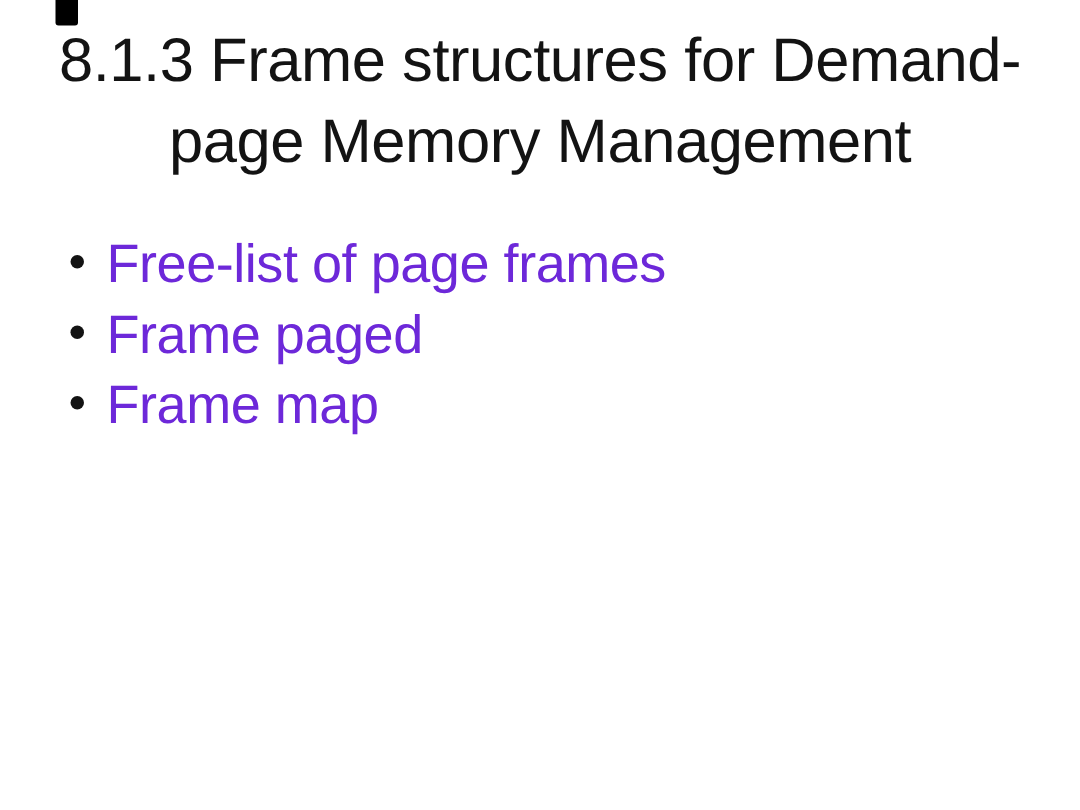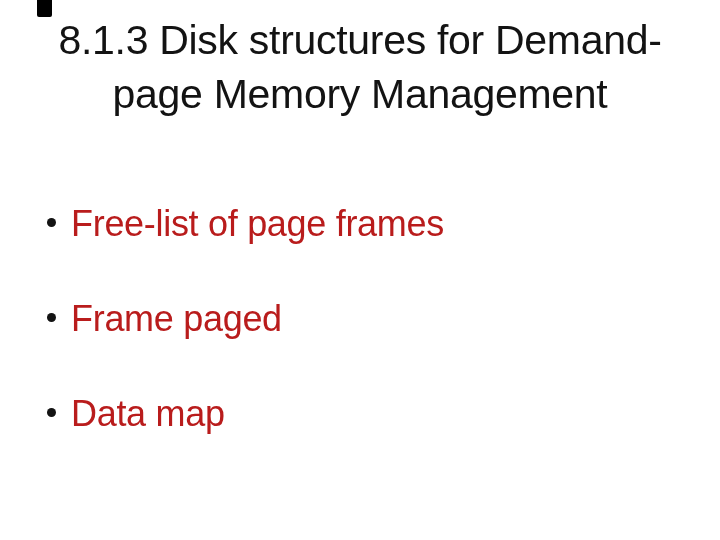--- a/index.html
+++ b/index.html
@@ -66,45 +66,44 @@
     height: 9px;
     border-radius: 50%;
     background: #131313;
   }
   .bullet-text {
     display: block;
     padding-left: 71px;
     font-size: 36px;
     line-height: 47px;
     letter-spacing: -0.3px;
-    color: #b91c1c;
+    color: #6d28d9;
     white-space: nowrap;
-    margin-top: 48px;
   }
 </style>
 </head>
 <body>
 
 <div class="slide">
 
   <div class="corner-mark"></div>
 
   <h1 class="title">
-    <span class="title-line">8.1.3 Disk structures for Demand-</span>
+    <span class="title-line">8.1.3 Frame structures for Demand-</span>
     <span class="title-line">page Memory Management</span>
   </h1>
 
   <ul class="bullet-list">
     <li class="bullet-item">
       <span class="bullet-dot"></span>
       <span class="bullet-text">Free-list of page frames</span>
     </li>
     <li class="bullet-item">
       <span class="bullet-dot"></span>
       <span class="bullet-text">Frame paged</span>
     </li>
     <li class="bullet-item">
       <span class="bullet-dot"></span>
-      <span class="bullet-text">Data map</span>
+      <span class="bullet-text">Frame map</span>
     </li>
   </ul>
 
 </div>
 
 </body></html>

